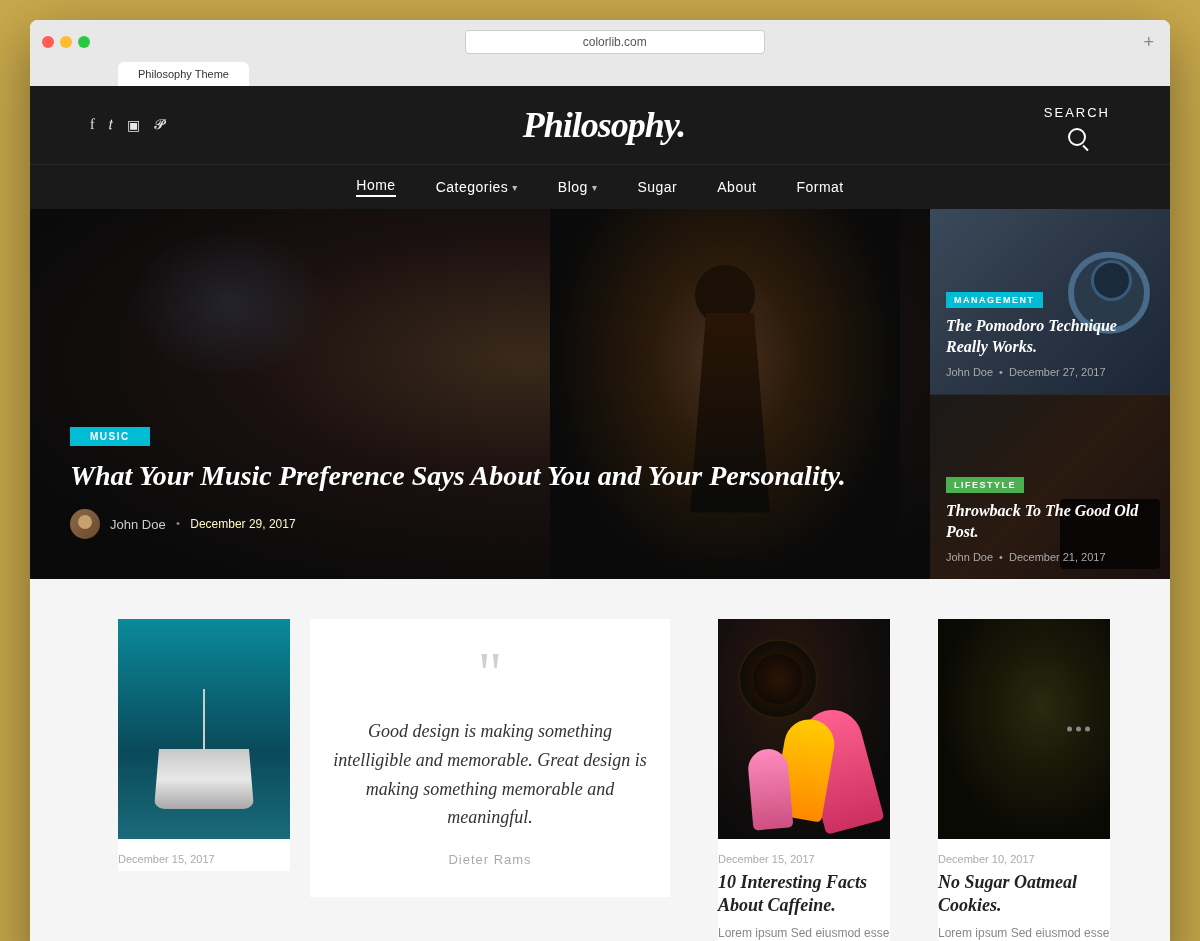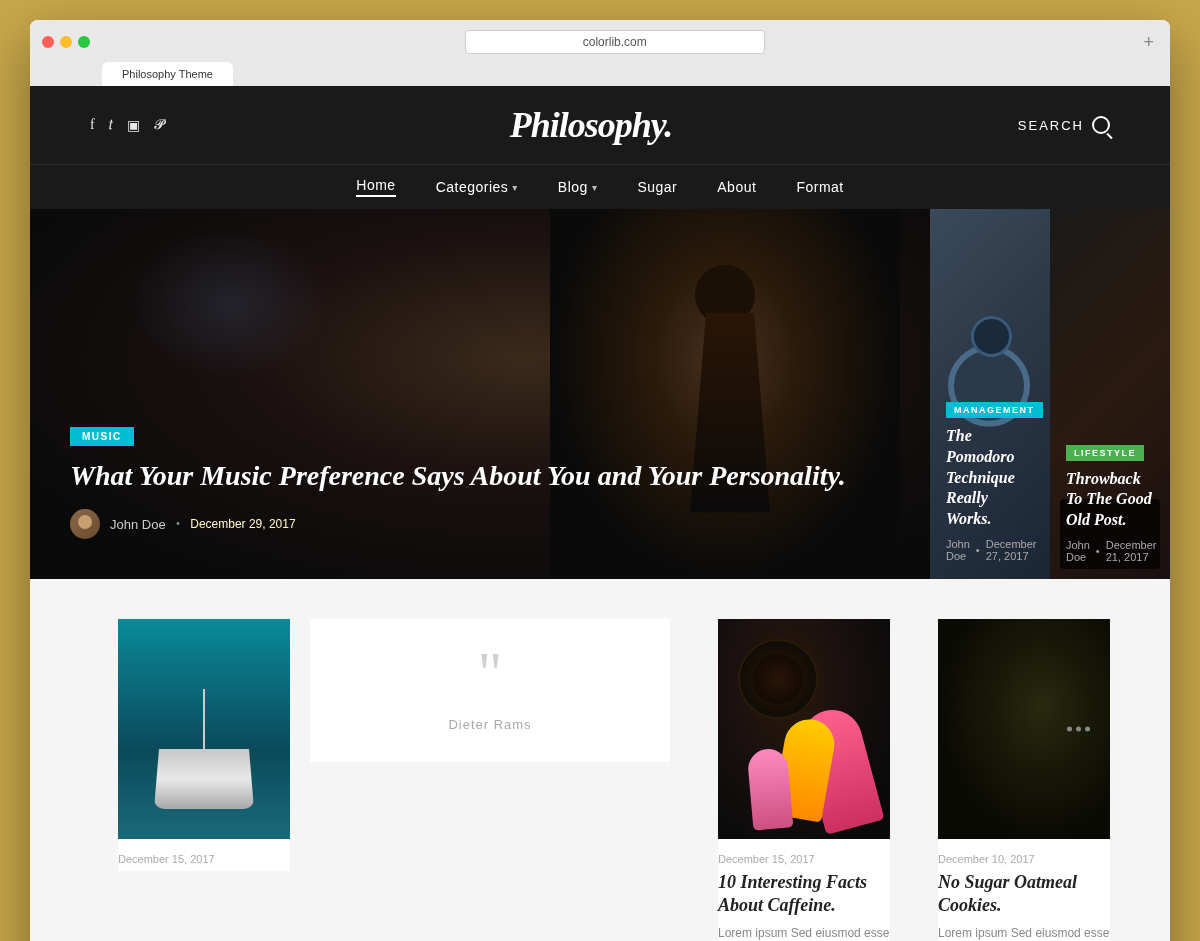--- a/index.html
+++ b/index.html
@@ -77,20 +77,21 @@
       align-items: flex-end;
       margin-left: 60px;
     }
     .browser-tab {
       background: #fff;
       padding: 6px 20px;
       font-size: 11px;
       color: #333;
       border-radius: 6px 6px 0 0;
       font-family: Arial, sans-serif;
+      margin-left: 16px;
     }
 
     
     .website {
       background: #fff;
     }
 
     
     .site-header {
       background: #1a1a1a;
@@ -119,20 +120,21 @@
     }
     .site-search {
       display: flex;
       align-items: center;
       gap: 8px;
       color: #fff;
       font-size: 13px;
       letter-spacing: 2px;
       font-family: Arial, sans-serif;
       text-transform: uppercase;
+      flex-direction: column;
     }
     .search-icon-circle {
       width: 18px;
       height: 18px;
       border: 2px solid #fff;
       border-radius: 50%;
       position: relative;
       display: inline-block;
     }
     .search-icon-circle::after {
@@ -245,21 +247,21 @@
       right: 40px;
     }
     .hero-category-badge {
       display: inline-block;
       background: #00bcd4;
       color: #fff;
       font-size: 10px;
       font-family: Arial, sans-serif;
       font-weight: bold;
       letter-spacing: 1.5px;
-      padding: 4px 12px;
+      padding: 4px 20px;
       margin-bottom: 12px;
       text-transform: uppercase;
     }
     .hero-title {
       font-size: 28px;
       font-weight: bold;
       color: #fff;
       line-height: 1.25;
       margin-bottom: 16px;
       font-style: italic;
@@ -299,21 +301,21 @@
     .hero-date {
       color: #fef9c3;
       font-size: 12px;
       font-family: Arial, sans-serif;
     }
 
     
     .hero-sidebar {
       width: 240px;
       display: flex;
-      flex-direction: row;
+      flex-direction: column;
     }
     .sidebar-article {
       flex: 1;
       position: relative;
       overflow: hidden;
     }
     .sidebar-article:first-child {
       border-bottom: 1px solid #2a2a2a;
     }
     .sidebar-art-bg {
@@ -724,20 +726,21 @@
               </div>
             </div>
           </div>
           <div class="post-card-body">
             <div class="post-date">December 15, 2017</div>
           </div>
         </div>
 
         <div class="quote-card">
           <div class="quote-marks">"</div>
+          <p class="quote-text">Good design is making something intelligible and memorable. Great design is making something memorable and meaningful.</p>
           <span class="quote-author">Dieter Rams</span>
         </div>
 
         <div class="post-card">
           <div class="post-card-image">
             <div class="post-img-coffee">
               <div class="coffee-bg"></div>
               <div class="coffee-cup"></div>
               <div class="flower-1"></div>
               <div class="flower-2"></div>

